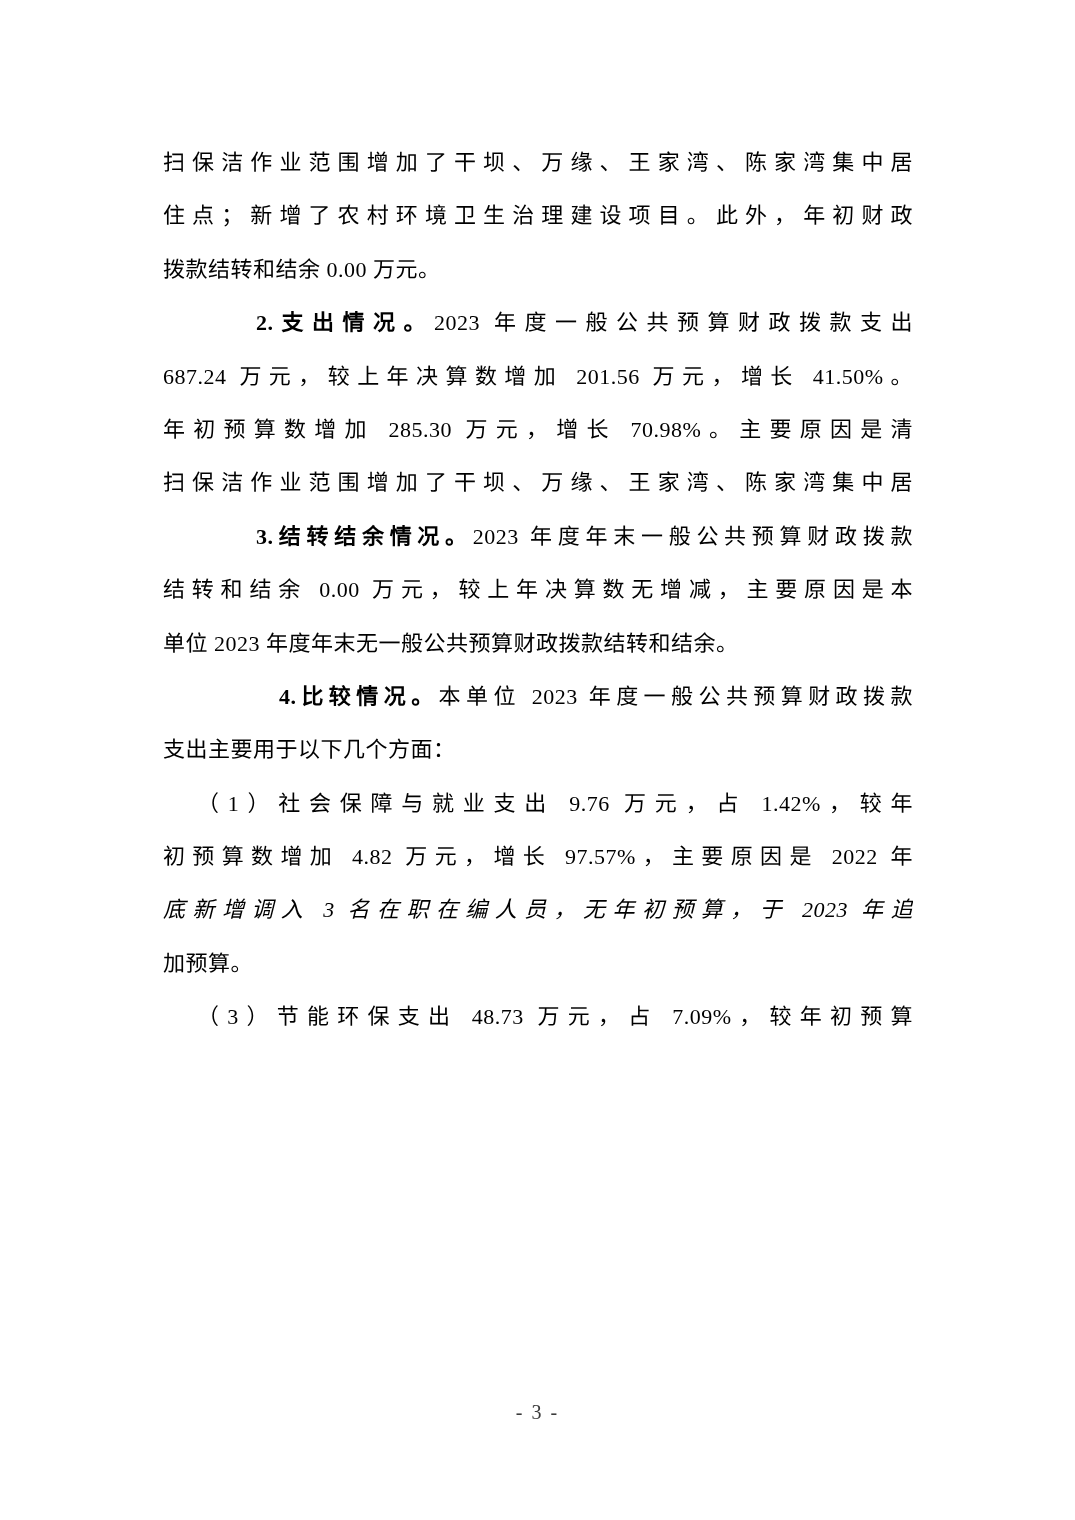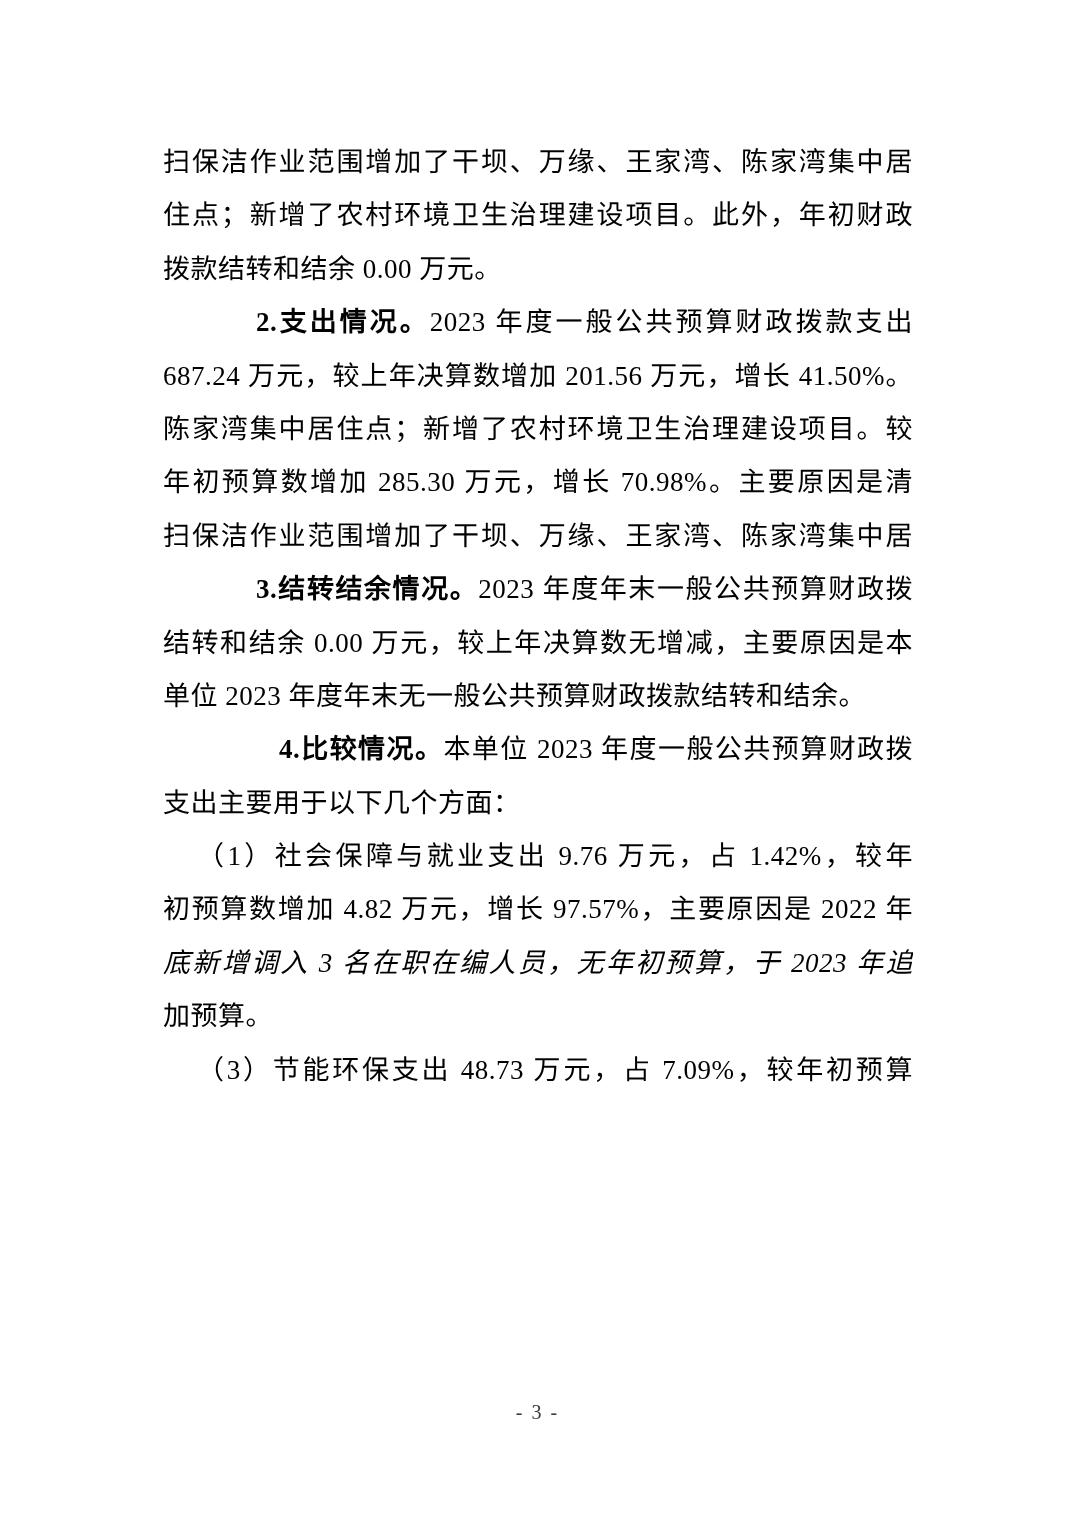--- a/index.html
+++ b/index.html
@@ -12,21 +12,21 @@
     font-family:"Liberation Serif","DejaVu Serif",serif;
     overflow:hidden;
   }
   .text-block{
     position:absolute;
     left:163px;top:136px;
     width:750px;
   }
   .paragraph{margin:0;padding:0;}
   .line{
-    font-size:27px;
+    font-size:22px;
     line-height:53.4px;
     height:53.4px;
     text-align:justify;
     text-align-last:left;
     overflow:hidden;
     letter-spacing:0.5px;
   }
   .line.fill{ text-align-last:justify; }
   .seg{font-weight:normal;}
   .seg.bold{font-weight:700;margin-left:44px;}
@@ -47,21 +47,20 @@
 <div class="page">
   <main class="text-block">
       <div class="paragraph">
         <div class="line fill" style="padding-left: 0px;"><span class="seg">扫保洁作业范围增加了干坝、万缘、王家湾、陈家湾集中居</span></div>
         <div class="line fill" style="padding-left: 0px;"><span class="seg">住点；新增了农村环境卫生治理建设项目。此外，年初财政</span></div>
         <div class="line" style="padding-left: 0px;"><span class="seg">拨款结转和结余 0.00 万元。</span></div>
       </div>
       <div class="paragraph">
         <div class="line fill" style="padding-left: 49px;"><span class="seg bold">2.支出情况。</span><span class="seg">2023 年度一般公共预算财政拨款支出</span></div>
         <div class="line fill" style="padding-left: 0px;"><span class="seg">687.24 万元，较上年决算数增加 201.56 万元，增长 41.50%。</span></div>
-        <div class="line fill" style="padding-left: 0px;"><span class="seg">陈家湾集中居住点；新增了农村环境卫生治理建设项目。较</span></div>
         <div class="line fill" style="padding-left: 0px;"><span class="seg">年初预算数增加 285.30 万元，增长 70.98%。主要原因是清</span></div>
         <div class="line fill" style="padding-left: 0px;"><span class="seg">扫保洁作业范围增加了干坝、万缘、王家湾、陈家湾集中居</span></div>
       </div>
       <div class="paragraph">
         <div class="line fill" style="padding-left: 49px;"><span class="seg bold">3.结转结余情况。</span><span class="seg">2023 年度年末一般公共预算财政拨款</span></div>
         <div class="line fill" style="padding-left: 0px;"><span class="seg">结转和结余 0.00 万元，较上年决算数无增减，主要原因是本</span></div>
         <div class="line" style="padding-left: 0px;"><span class="seg">单位 2023 年度年末无一般公共预算财政拨款结转和结余。</span></div>
       </div>
       <div class="paragraph">
         <div class="line fill" style="padding-left: 72px;"><span class="seg bold">4.比较情况。</span><span class="seg">本单位 2023 年度一般公共预算财政拨款</span></div>

